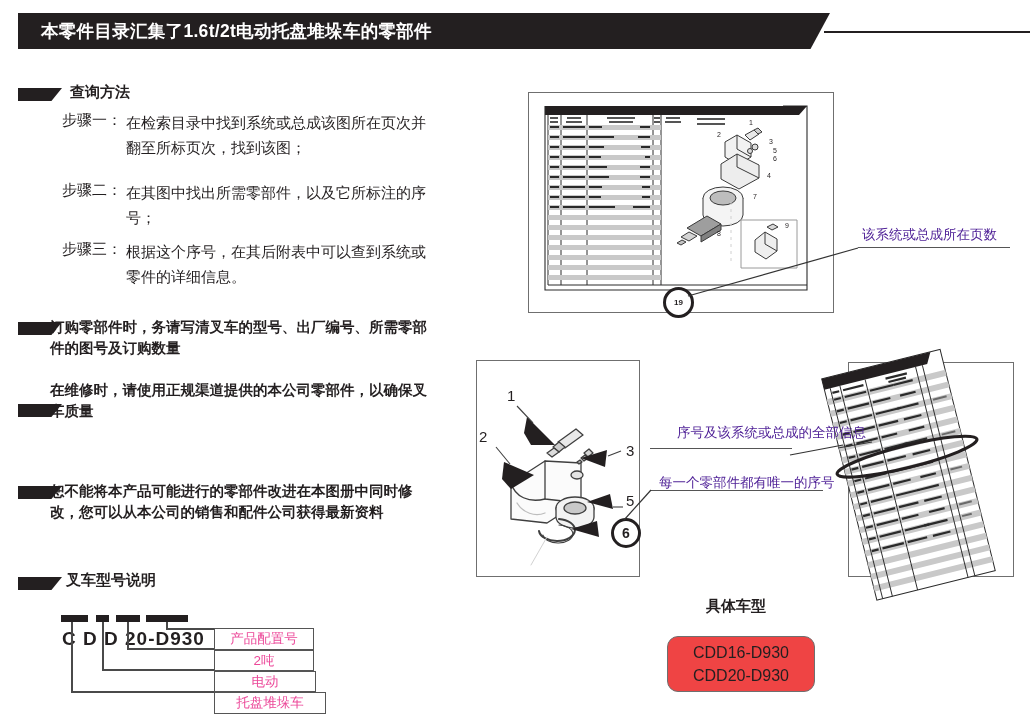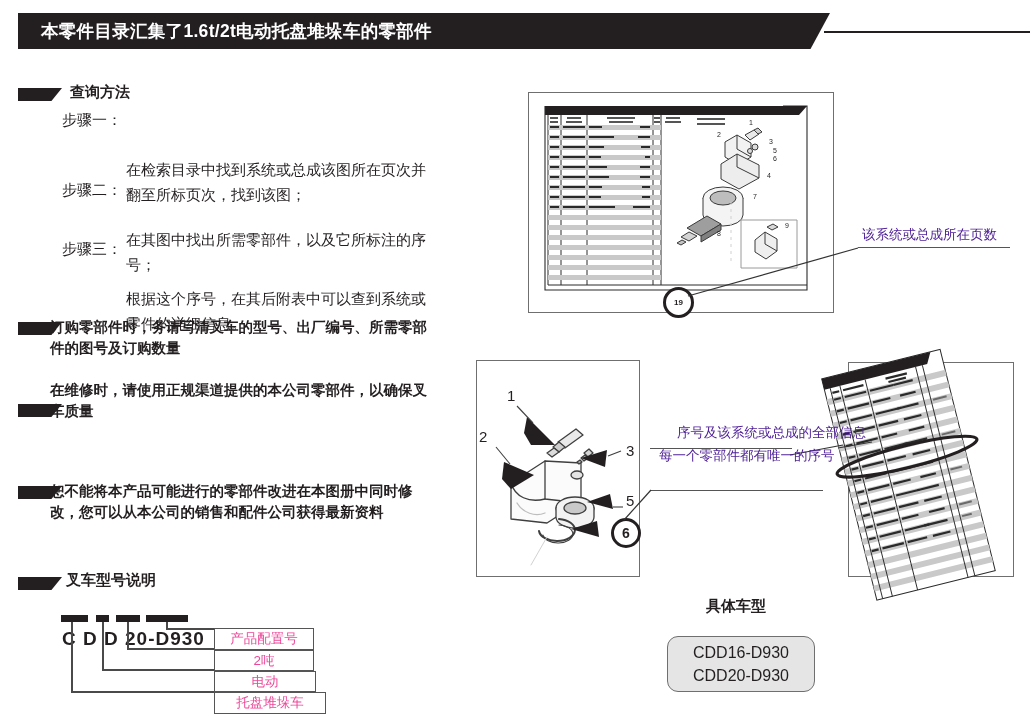--- a/index.html
+++ b/index.html
@@ -50,23 +50,22 @@
 
   
   .step{position:absolute;display:flex;align-items:flex-start;}
   .step .lbl{
     font-size:15px;white-space:nowrap;flex:0 0 auto;
     font-family:"Liberation Serif","DejaVu Serif",serif;
     color:#231f20;
   }
   .step .body{
     font-size:15px;line-height:25px;width:300px;margin-left:4px;
-    font-family:Liberation Sans, sans-serif;
+    font-family:Liberation Serif, serif;
     color:#231f20;
-    margin-top:46px;
   }
 
   
   .notice{
     position:absolute;
     font-family:"Liberation Sans","DejaVu Sans",sans-serif;
     font-weight:bold;font-size:14.5px;line-height:21px;
     color:#231f20;width:385px;
   }
 
@@ -116,21 +115,21 @@
     font-size:15px;color:#231f20;
   }
 
   .spec-title{
     position:absolute;
     font-family:"Liberation Sans","DejaVu Sans",sans-serif;
     font-weight:bold;font-size:15px;color:#231f20;white-space:nowrap;
   }
   .spec-box{
     position:absolute;border:1.4px solid #6f6f6f;border-radius:11px;
-    background:#e5e5e5;box-sizing:border-box;
+    background:#ef4444;box-sizing:border-box;
     display:flex;flex-direction:column;align-items:center;justify-content:center;
     font-family:"Liberation Sans","DejaVu Sans",sans-serif;
     font-size:16px;line-height:23px;color:#231f20;
   }
   svg{position:absolute;left:0;top:0;overflow:visible;}
 </style>
 </head>
 <body>
 
 <div class="page">
@@ -496,21 +495,21 @@
     </svg>
   </div>
 
   <svg width="1034" height="718">
     <line x1="838" y1="448" x2="872" y2="442" stroke="#333" stroke-width="1.2"></line>
     <line x1="790" y1="455" x2="843" y2="445" stroke="#333" stroke-width="1.2"></line>
   </svg>
   <div class="callout" style="left:677px;top:424px;">序号及该系统或总成的全部信息</div>
   <div class="callout-rule" style="left:650px;top:448px;width:142px;"></div>
 
-  <div class="callout" style="left:659px;top:447px;">每一个零部件都有唯一的序号</div>
+  <div class="callout" style="left:659px;top:474px;">每一个零部件都有唯一的序号</div>
   <div class="callout-rule" style="left:651px;top:490px;width:172px;"></div>
   <svg width="1034" height="718">
     <line x1="651" y1="490" x2="624" y2="520" stroke="#333" stroke-width="1.2"></line>
   </svg>
 
   <div class="spec-title" style="left:706px;top:597px;">具体车型</div>
   <div class="spec-box" style="left:667px;top:636px;width:148px;height:56px;">
     <div>CDD16-D930</div>
     <div>CDD20-D930</div>
   </div>

